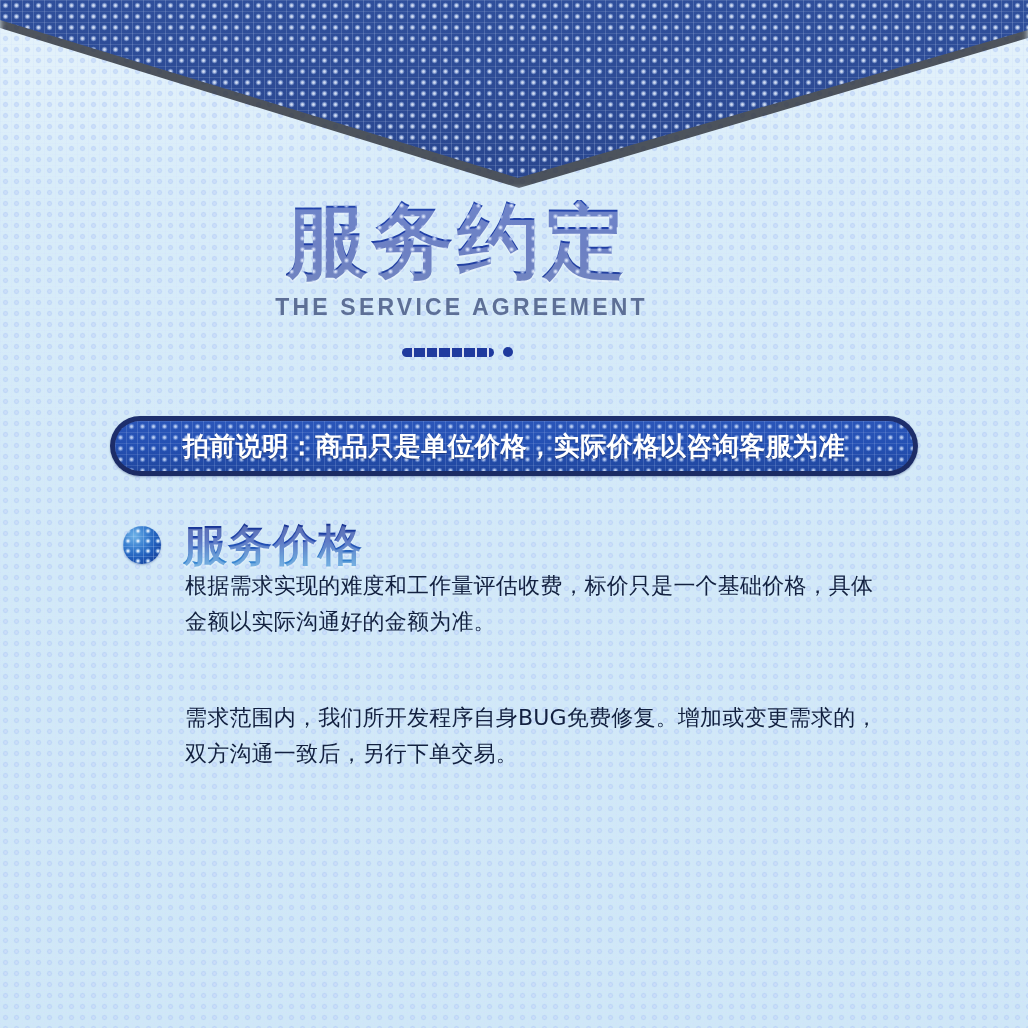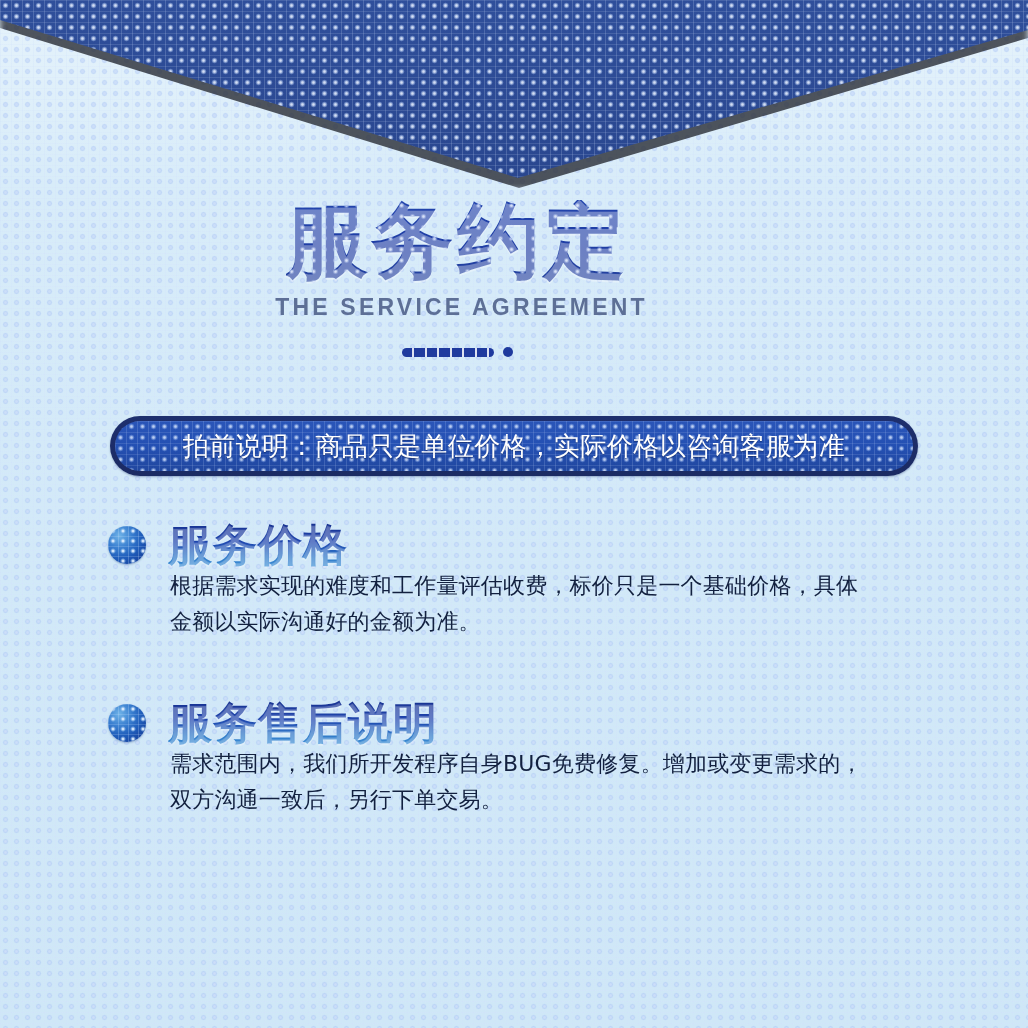--- a/index.html
+++ b/index.html
@@ -157,30 +157,30 @@
       linear-gradient(to right, rgba(190,210,245,0.18) 1px, rgba(255,255,255,0) 1px),
       linear-gradient(to bottom, rgba(190,210,245,0.14) 1px, rgba(255,255,255,0) 1px);
     background-size: 11px 11px, 11px 11px, 11px 11px;
   }
   .notice-text {
     position: relative;
     z-index: 2;
     color: #ffffff;
     font-family: "DejaVu Sans", "Liberation Sans", sans-serif;
     font-size: 26px;
-    font-weight: 400;
+    font-weight: 700;
     letter-spacing: 0.5px;
     white-space: nowrap;
     text-shadow: 0 1px 1px rgba(10,25,70,0.5);
   }
 
   
   .section {
     position: absolute;
-    left: 108px;
+    left: 123px;
     width: 800px;
   }
   .section-1 { top: 522px; }
   .section-2 { top: 700px; }
 
   .section-head {
     display: flex;
     align-items: center;
     gap: 22px;
   }
@@ -259,22 +259,16 @@
     <div class="section-head">
       <span class="bullet-globe">
         <span class="dots"></span>
       </span>
       <span class="section-title">服务价格</span>
     </div>
     <div class="section-body">根据需求实现的难度和工作量评估收费，标价只是一个基础价格，具体金额以实际沟通好的金额为准。</div>
   </div>
 
   <div class="section section-2">
-    <div class="section-head">
-      <span class="bullet-globe">
-        <span class="dots"></span>
-      </span>
-      <span class="section-title">服务售后说明</span>
-    </div>
     <div class="section-body">需求范围内，我们所开发程序自身BUG免费修复。增加或变更需求的，双方沟通一致后，另行下单交易。</div>
   </div>
 
 </div>
 
 </body></html>

